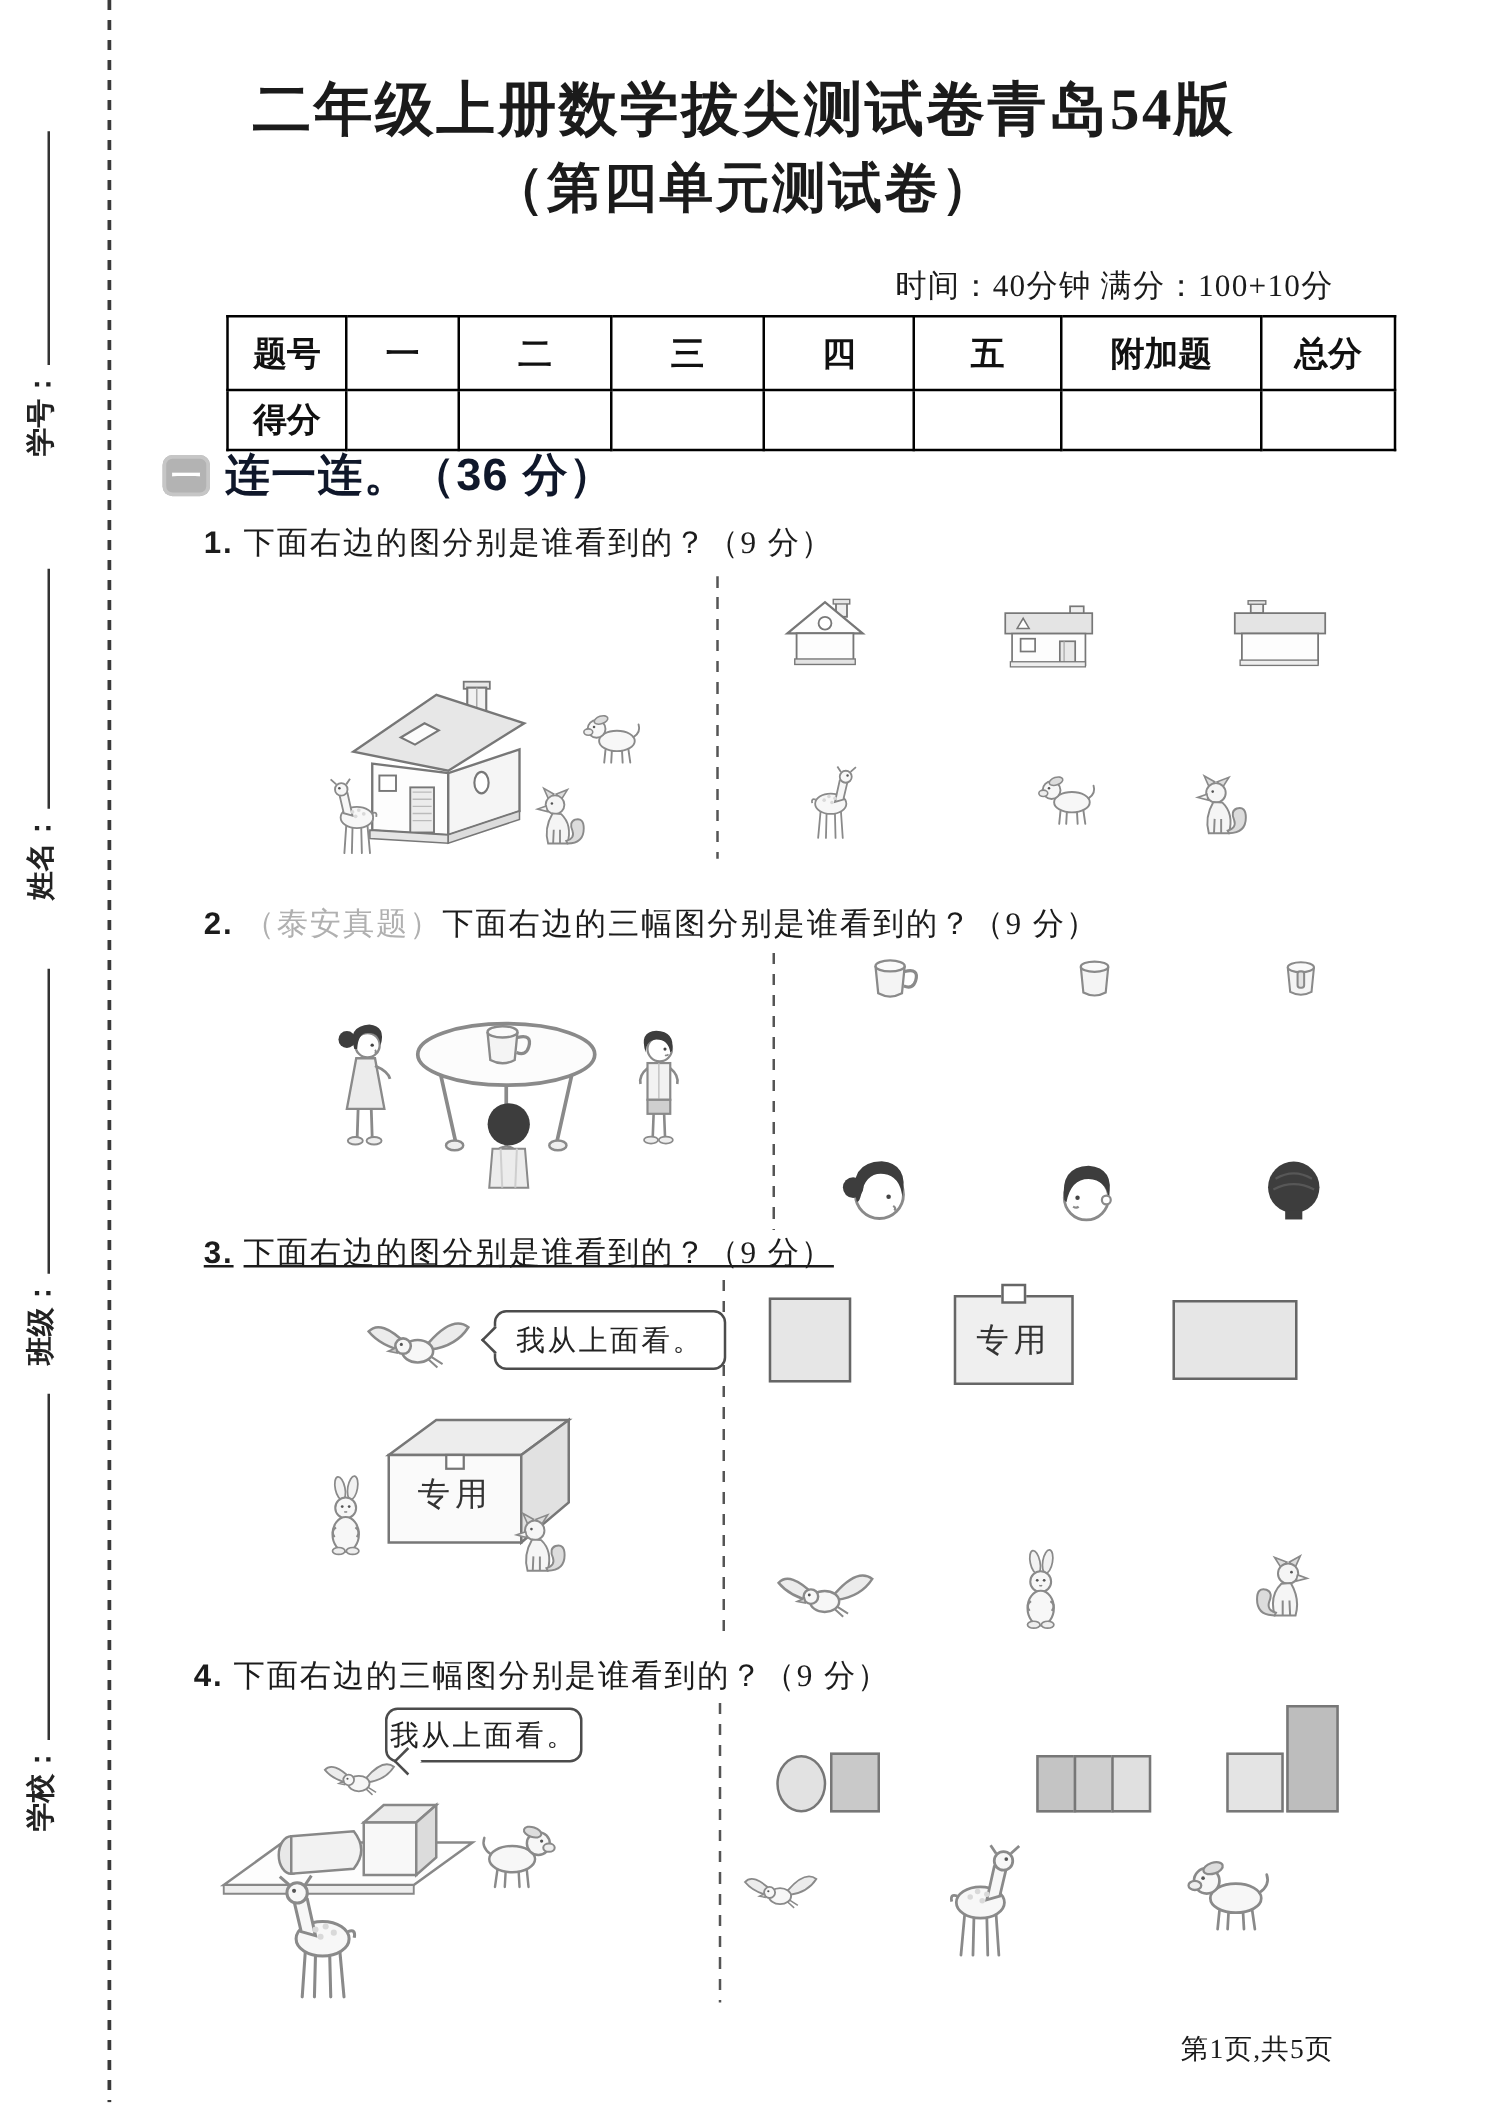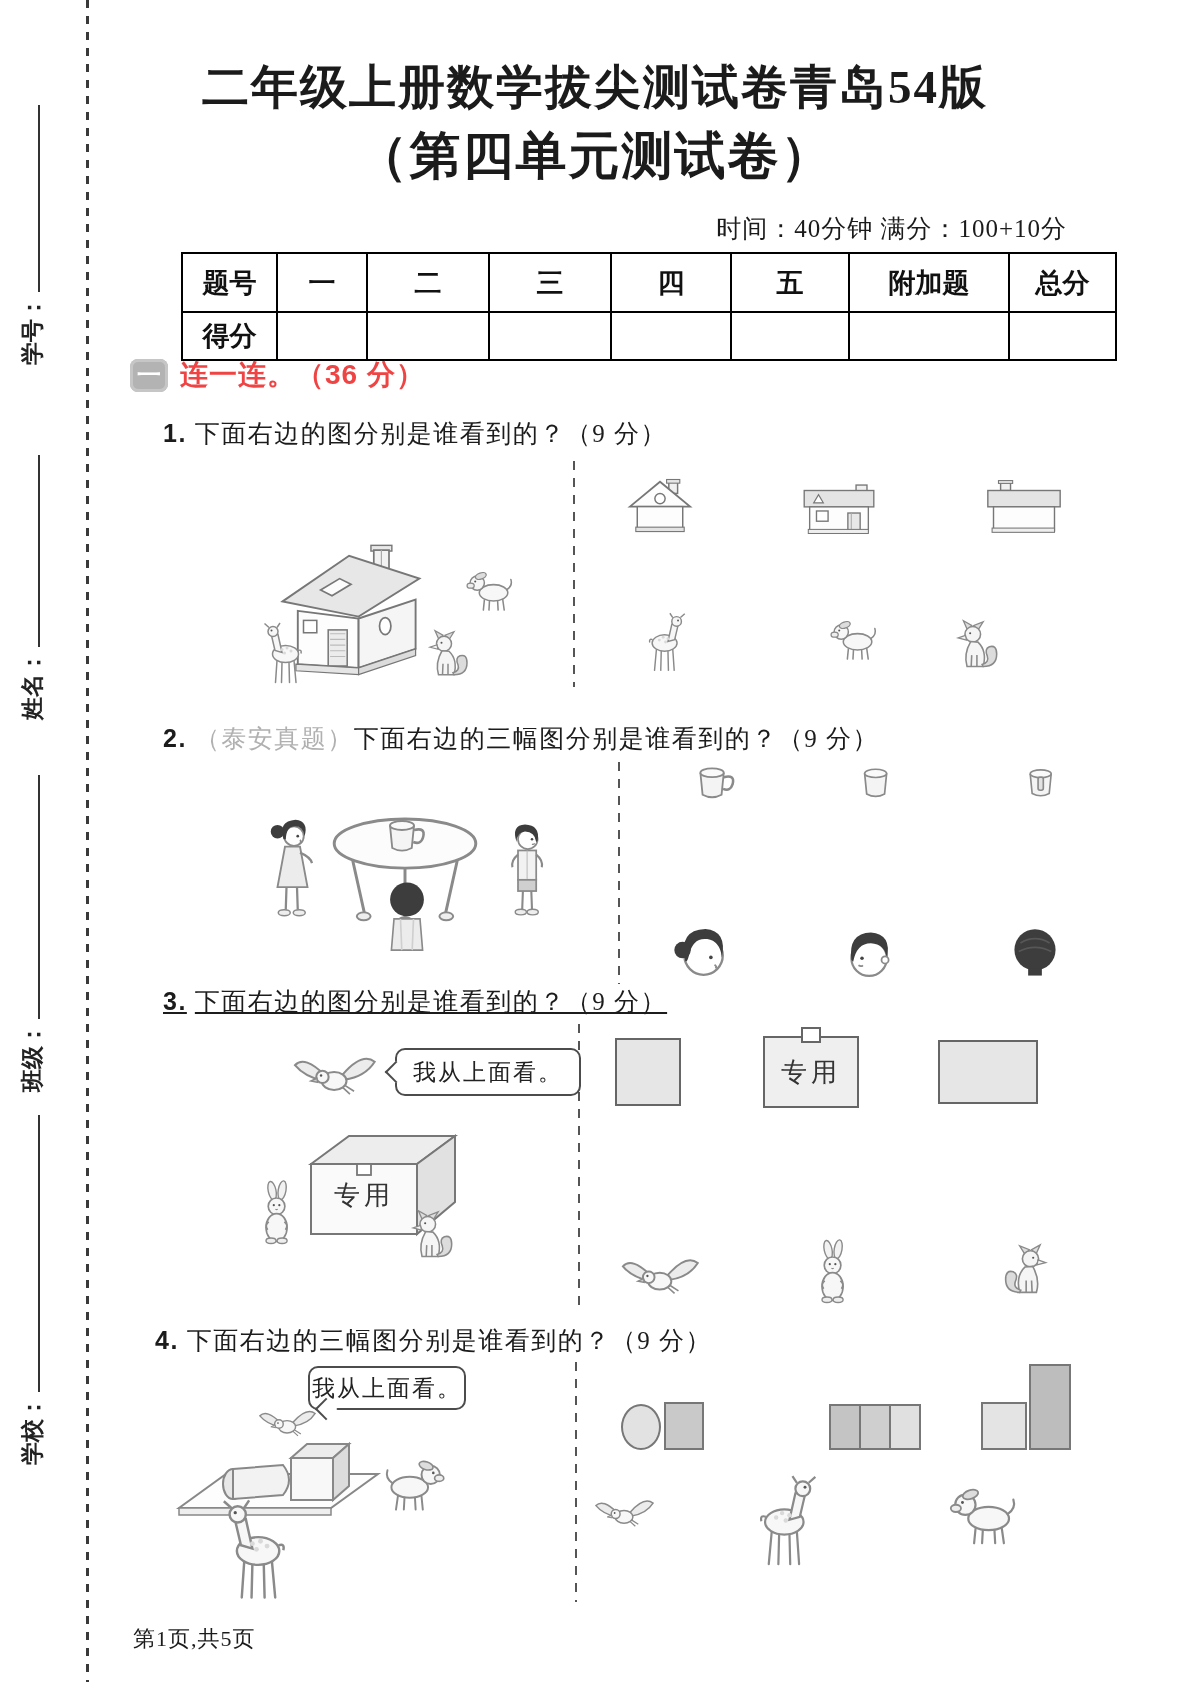--- a/index.html
+++ b/index.html
@@ -12,38 +12,38 @@
     background:repeating-linear-gradient(to bottom,#3a3a3a 0 8px,transparent 8px 16px);}
   .mfield{position:absolute;left:16px;height:32px;display:flex;align-items:center;
     transform-origin:0 0;transform:rotate(-90deg);}
   .mlabel{font-family:"Liberation Sans",sans-serif;font-weight:600;font-size:23px;color:#222;
     white-space:nowrap;}
   .mline{flex:1;height:14px;border-bottom:2px solid #333;margin-left:4px;}
 
   
   .title{left:110px;width:970px;text-align:center;font-weight:700;letter-spacing:2px;}
   #title1{top:56px;font-size:47px;}
-  #title2{top:122px;font-size:51px;}
+  #title2{top:122px;font-size:43px;}
   #meta{top:212px;left:133px;width:934px;text-align:right;font-size:25px;letter-spacing:1px;}
 
   
   #score-table{position:absolute;left:133px;top:252px;width:934px;border-collapse:collapse;
     table-layout:fixed;margin-left:48px;}
   #score-table td{border:2.5px solid #000;text-align:center;vertical-align:middle;
     font-family:"Liberation Sans",sans-serif;font-weight:700;font-size:27px;color:#111;}
   #score-table tr.hrow td{height:55px;}
   #score-table tr.srow td{height:44px;}
 
   
   .section-head{top:356px;left:130px;display:flex;align-items:center;gap:12px;}
   .badge{width:38px;height:33px;background:#b3b3b3;border-radius:8px;color:#fff;
     display:flex;align-items:center;justify-content:center;font-size:24px;font-weight:700;
     box-shadow:inset 0 0 0 3px #c6c6c6;font-family:"Liberation Sans",sans-serif;}
-  .section-title{font-family:"Liberation Sans",sans-serif;font-weight:700;font-size:28px;
-    letter-spacing:1px;color:#ef4444;}
+  .section-title{font-family:"Liberation Sans",sans-serif;font-weight:700;font-size:36px;
+    letter-spacing:1px;color:#0f172a;}
 
   
   .qline{left:163px;font-size:25px;letter-spacing:1.5px;color:#1c1c1c;white-space:nowrap;}
   .qnum{font-family:"Liberation Sans",sans-serif;font-weight:700;margin-right:8px;}
   .qtag{color:#b0b0b0;}
 
   
   .fig{position:absolute;left:133px;width:934px;}
   .divider{position:absolute;width:2px;
     background:repeating-linear-gradient(to bottom,#555 0 9px,transparent 9px 17px);}
@@ -60,21 +60,21 @@
   .panel-front{background:#efefef;display:flex;align-items:center;justify-content:center;
     font-size:26px;letter-spacing:4px;color:#333;}
   .tab{position:absolute;top:-11px;left:50%;transform:translateX(-50%);width:16px;height:12px;
     background:#fff;border:2px solid #666;}
   .box-label{position:absolute;text-align:center;font-size:26px;letter-spacing:4px;color:#333;z-index:2;}
 
   .shape{position:absolute;border:2px solid #777;box-sizing:border-box;}
   .sq-row{position:absolute;display:flex;}
   .sq-row .cell{width:32px;height:46px;border:2px solid #777;box-sizing:border-box;margin-left:-2px;}
 
-  #footer{top:1624px;left:133px;width:934px;text-align:left;font-size:22px;letter-spacing:1px;}
+  #footer{top:1624px;left:133px;width:934px;text-align:right;font-size:22px;letter-spacing:1px;}
 </style>
 </head>
 <body>
 
 <svg width="0" height="0" style="position:absolute">
 <defs>
   <symbol id="sym-deer" viewBox="0 0 100 130">
     <g stroke="#8a8a8a" stroke-width="3" fill="none" stroke-linecap="round">
       <path d="M38 78 L35 122 M48 82 L47 122 M62 82 L63 122 M72 78 L76 122"></path>
     </g>

